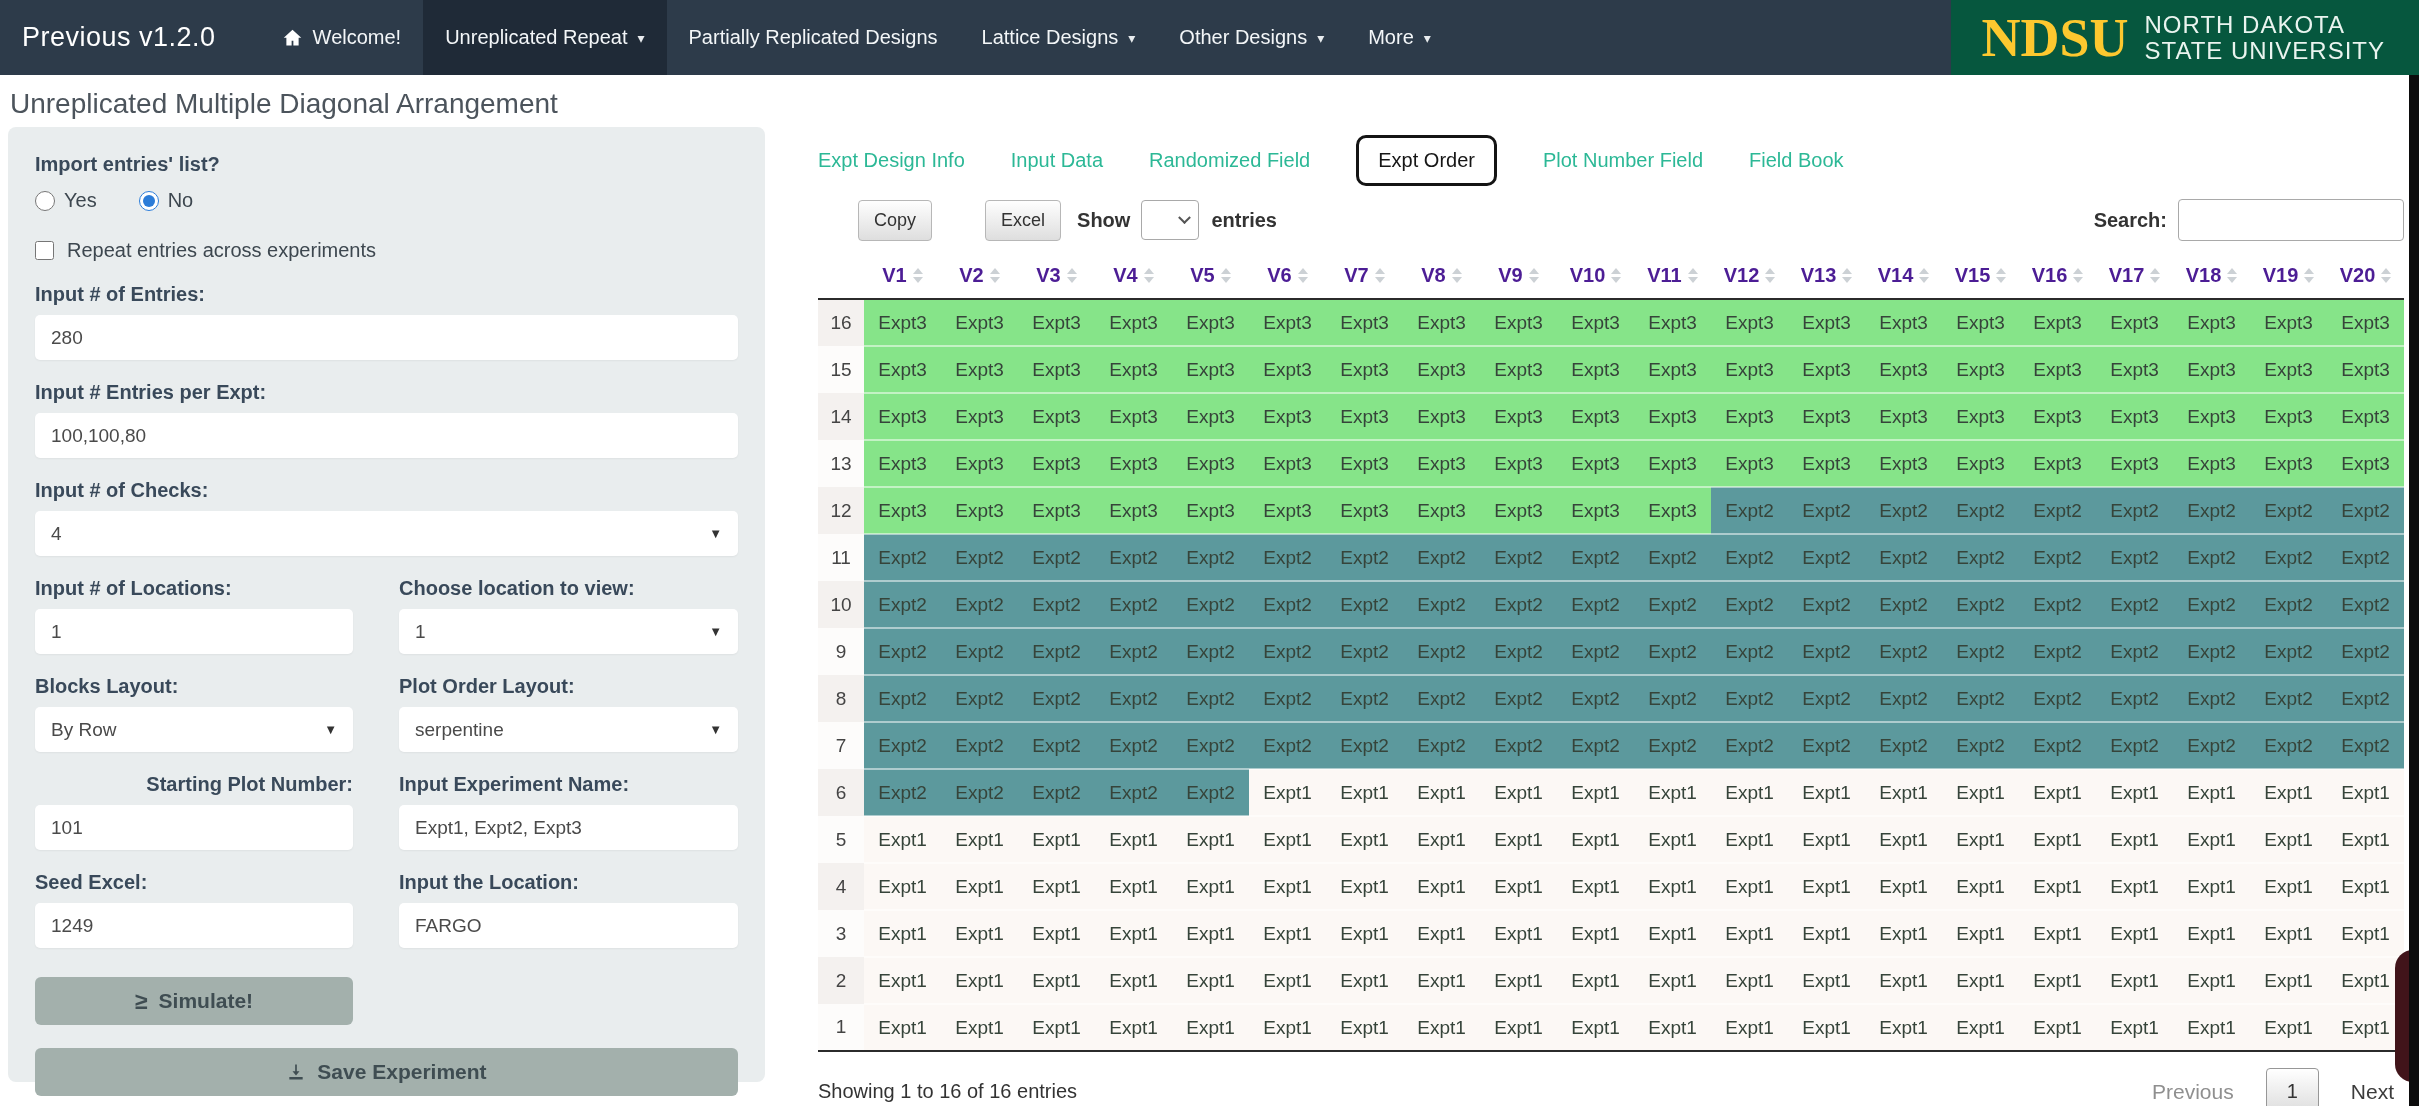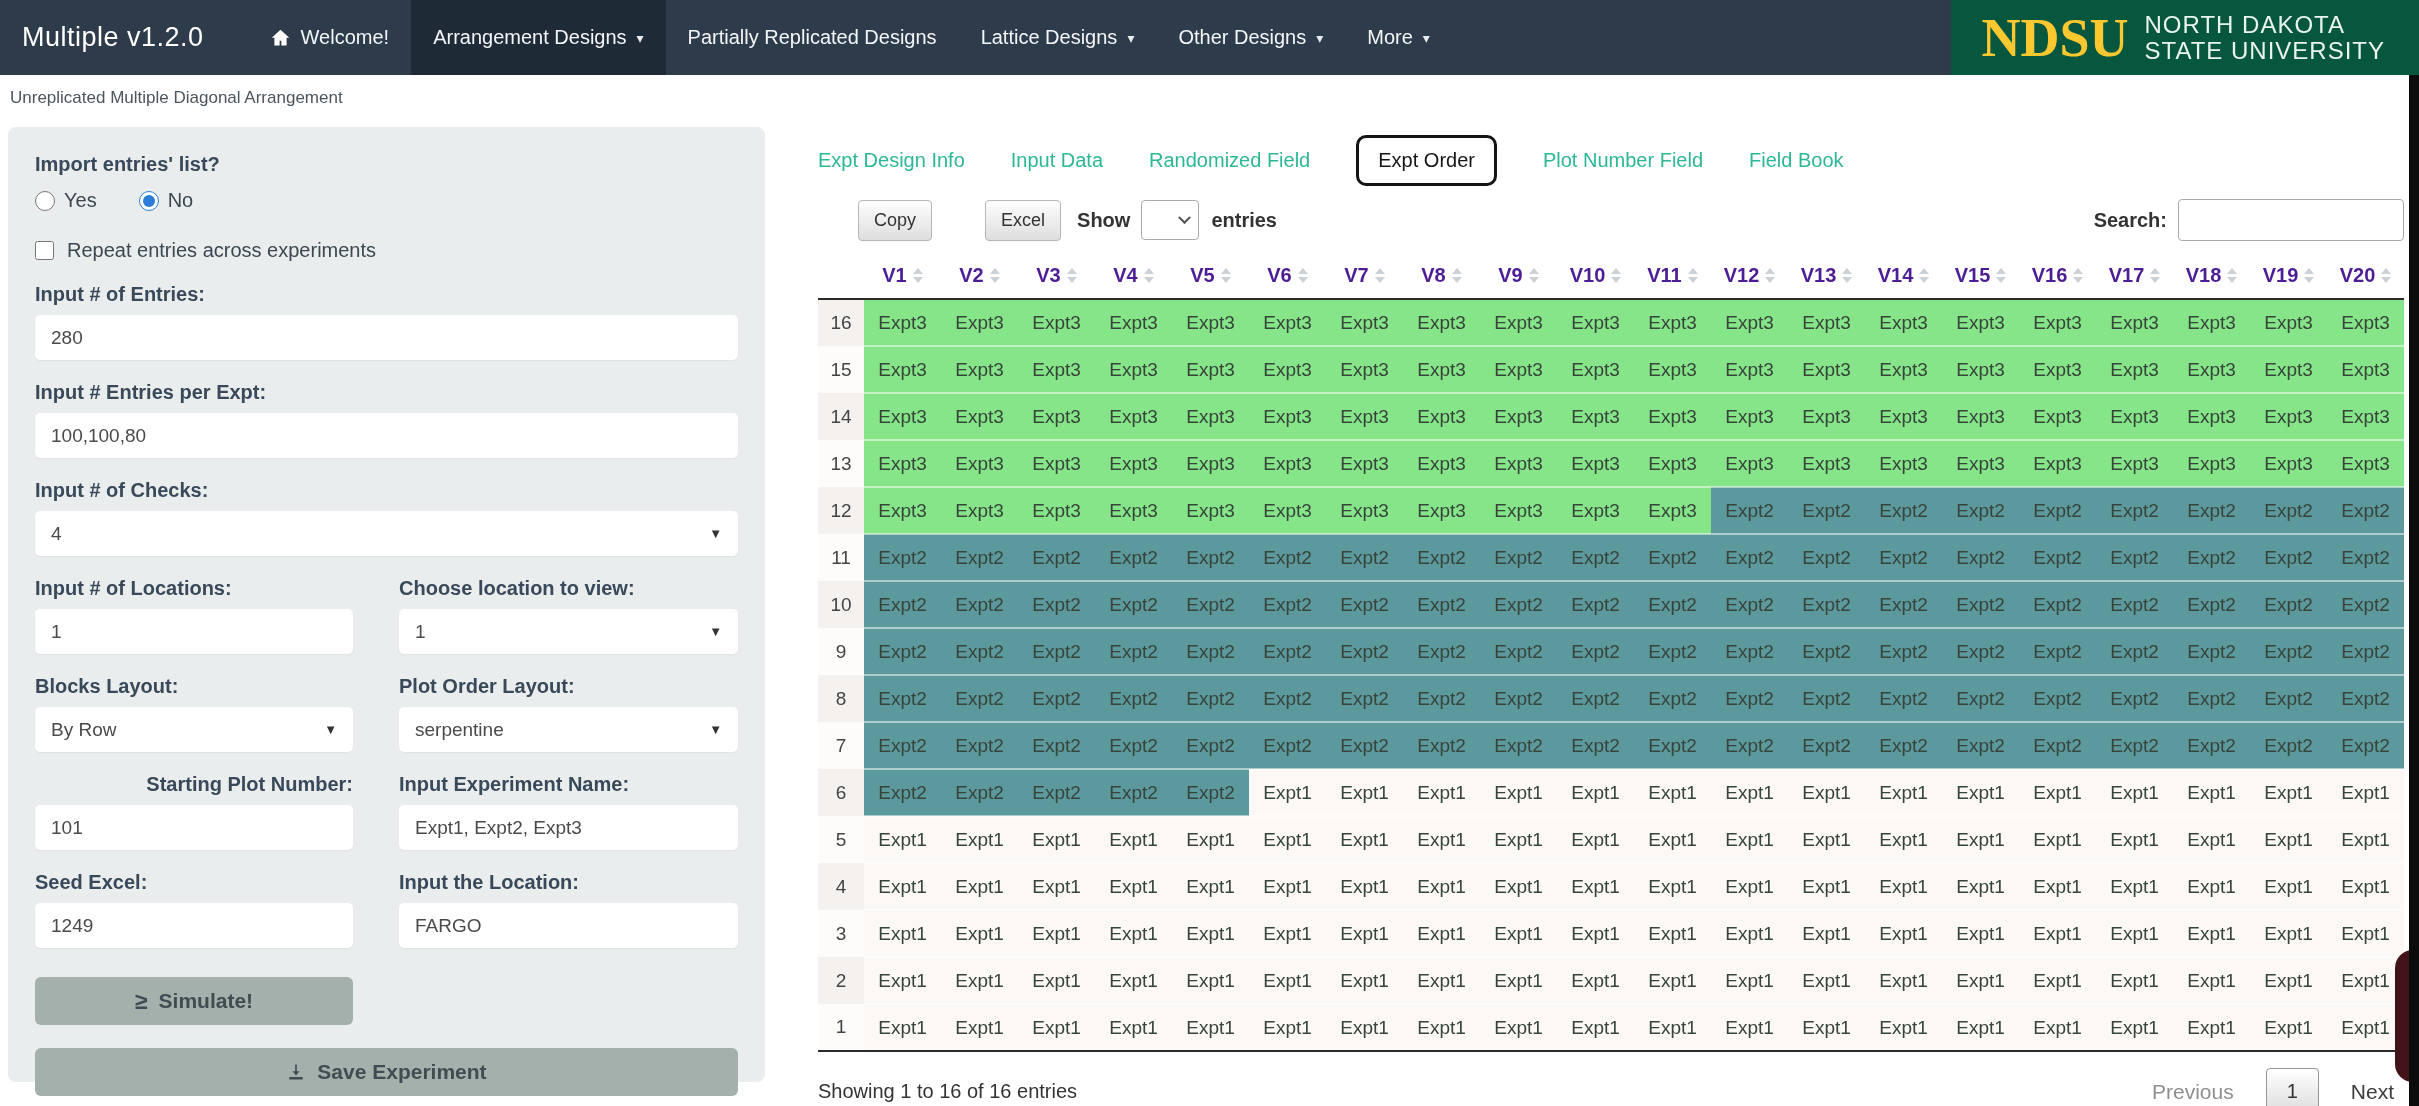--- a/index.html
+++ b/index.html
@@ -19,21 +19,21 @@
   .nav-item.active { background:#1f2a37; }
   .nav-caret { font-size:14px; opacity:.95; }
   .home-ic { display:inline-flex; }
   .ndsu { margin-left:auto; background:#06573e; display:flex; align-items:center;
     gap:16px; padding:0 34px 0 30px; }
   .ndsu-acr { font-family:"Liberation Serif", serif; font-weight:700;
     color:#fdc82f; font-size:54px; letter-spacing:0; }
   .ndsu-lines { color:#eaf4ef; font-size:24px; line-height:1.05; letter-spacing:1px; }
 
   
-  .page-title { position:absolute; left:10px; top:88px; font-size:17px; color:#4c545c; }
+  .page-title { position:absolute; left:10px; top:88px; font-size:28px; color:#4c545c; }
 
   
   .panel { position:absolute; left:8px; top:127px; width:757px; height:955px;
     background:#e9edee; border-radius:8px; padding:26px 27px; }
   .sec-label { font-size:20px; font-weight:700; color:#39495a; }
   .radio-row { display:flex; gap:42px; margin-top:13px; font-size:20px; color:#3d474f; align-items:center; }
   .radio-opt { display:flex; align-items:center; gap:9px; cursor:pointer; }
   input[type=radio] { width:20px; height:20px; accent-color:#2b7cd8; }
   .check-row { margin-top:27px; display:flex; gap:13px; font-size:20px; color:#3d474f; align-items:center; cursor:pointer; }
   input[type=checkbox] { width:19px; height:19px; accent-color:#2b7cd8; background:#fff; }
@@ -106,33 +106,33 @@
 
   
   .edge-blob { position:absolute; right:0; top:950px; width:24px; height:132px;
     background:#41141a; border-radius:18px 0 0 18px; }
   .edge-strip { position:absolute; right:0; top:75px; width:10px; height:1031px; background:#0c0c0d; }
 </style>
 </head>
 <body>
 
 <header class="navbar">
-  <div class="brand">Multiple v1.2.0</div>
+  <div class="brand">Previous v1.2.0</div>
 
   <div class="nav-item">
     <span class="home-ic">
       <svg width="21" height="21" viewBox="0 0 24 24" fill="#ffffff">
           <path d="M12 3 2 12.2h3V21h6v-5.4h2V21h6v-8.8h3z"></path>
         </svg>
     </span>
     <span>Welcome!</span>
   </div>
 
   <div class="nav-item active">
-    <span>Arrangement Designs</span>
+    <span>Unreplicated Repeat</span>
     <span class="nav-caret">▾</span>
   </div>
 
   <div class="nav-item">
     <span>Partially Replicated Designs</span>
   </div>
 
   <div class="nav-item">
     <span>Lattice Designs</span>
     <span class="nav-caret">▾</span>

